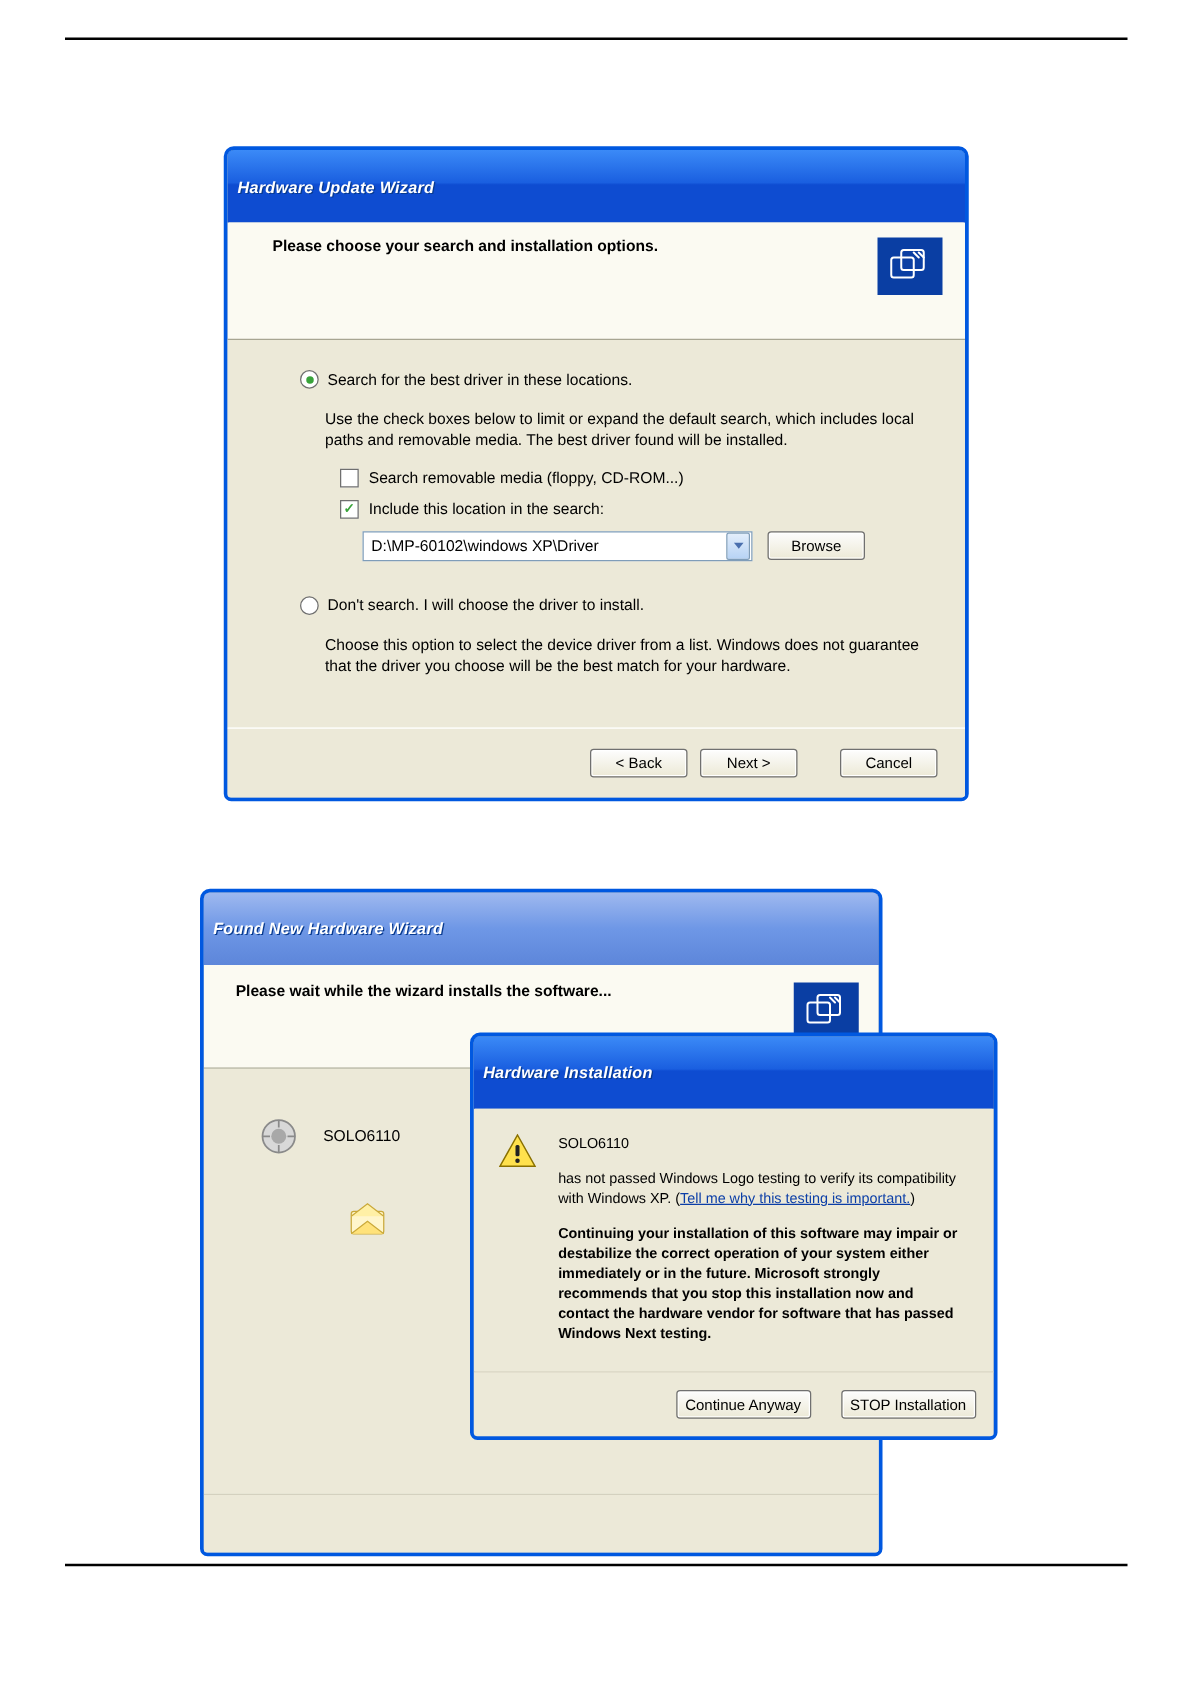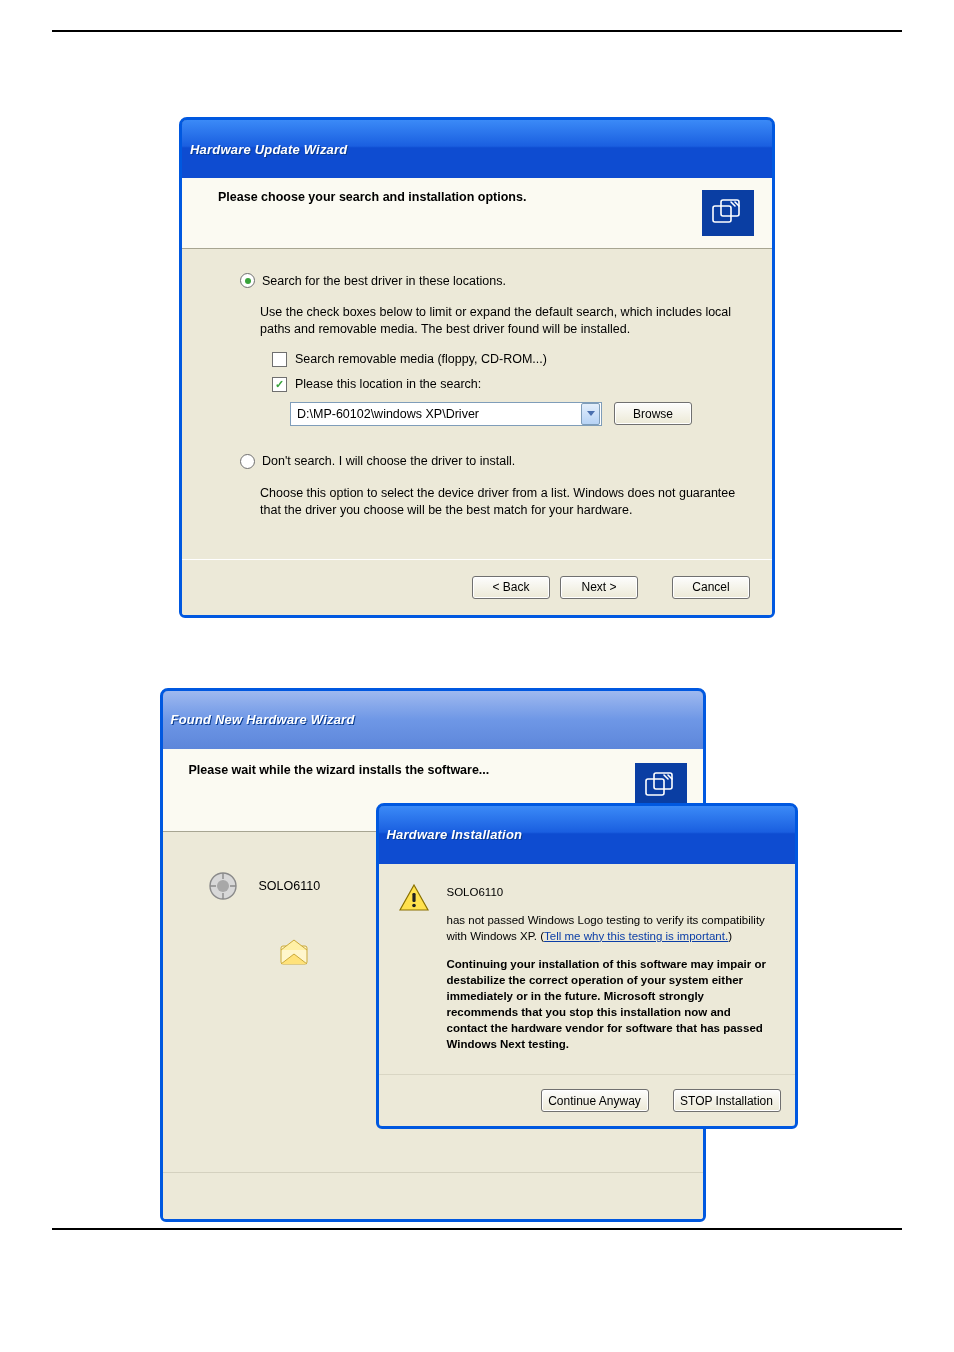--- a/index.html
+++ b/index.html
@@ -5,21 +5,21 @@
   html,body{margin:0;padding:0;background:#fff;font-family:"Tahoma","Segoe UI",sans-serif;font-size:12.5px;color:#000;}
   .page{width:954px;height:1352px;position:relative;box-sizing:border-box;padding:30px 52px;}
   .hr{border:none;border-top:2.5px solid #000;margin:0;}
   .content{padding:85px 0 0 0;display:flex;flex-direction:column;align-items:center;gap:70px;}
   
   .xp-window{border:3px solid #0058e0;border-radius:8px 8px 6px 6px;background:#ece9d8;box-shadow:0 0 0 1px #003ea3 inset;overflow:hidden;}
   .xp-titlebar{height:26px;background:linear-gradient(to bottom,#3b8af7 0%,#1a5fe0 45%,#0e4cd1 48%,#0e4cd1 100%);
     padding:16px 8px;display:flex;align-items:center;color:#fff;font-weight:bold;font-size:13px;
     font-style:italic;letter-spacing:0.2px;text-shadow:1px 1px 0 #083a8f;}
   .xp-body{background:#fbfaf2;}
-  .header-strip{display:flex;align-items:flex-start;justify-content:space-between;padding:12px 18px 12px 36px;
+  .header-strip{display:flex;align-items:flex-start;justify-content:space-between;padding:12px 18px 35px 36px;
     border-bottom:1px solid #a7a592;}
   .header-strip h2{font-size:12.5px;font-weight:bold;margin:0;}
   .blue-badge{width:52px;height:46px;background:#0a3ea3;display:flex;align-items:center;justify-content:center;flex:0 0 auto;}
   .blue-badge svg{width:34px;height:30px;}
   .main-area{background:#ece9d8;padding:24px 26px 26px 58px;}
   .radio-row{display:flex;align-items:center;gap:7px;margin-bottom:8px;}
   .radio{width:13px;height:13px;border:1px solid #6f6f6f;border-radius:50%;background:#fff;display:flex;align-items:center;justify-content:center;flex:0 0 auto;}
   .radio.selected::after{content:"";width:6px;height:6px;background:#39a33a;border-radius:50%;display:block;}
   .desc{margin:16px 0 14px 20px;max-width:490px;line-height:1.35;}
   .check-row{display:flex;align-items:center;gap:8px;margin:0 0 10px 32px;}
@@ -86,21 +86,21 @@
             <span>Search for the best driver in these locations.</span>
           </div>
           <p class="desc">Use the check boxes below to limit or expand the default search, which includes local paths and removable media. The best driver found will be installed.</p>
 
           <div class="check-row">
             <span class="checkbox"></span>
             <span>Search removable media (floppy, CD-ROM...)</span>
           </div>
           <div class="check-row">
             <span class="checkbox checked"></span>
-            <span>Please this location in the search:</span>
+            <span>Include this location in the search:</span>
           </div>
 
           <div class="path-row">
             <div class="combo">
               <input type="text" value="D:\MP-60102\windows XP\Driver" style="">
               <span class="arrow">
                 <svg viewBox="0 0 8 6">
                     <path d="M0 0 L4 5 L8 0 Z" fill="#4a6fae"></path>
                   </svg>
               </span>

